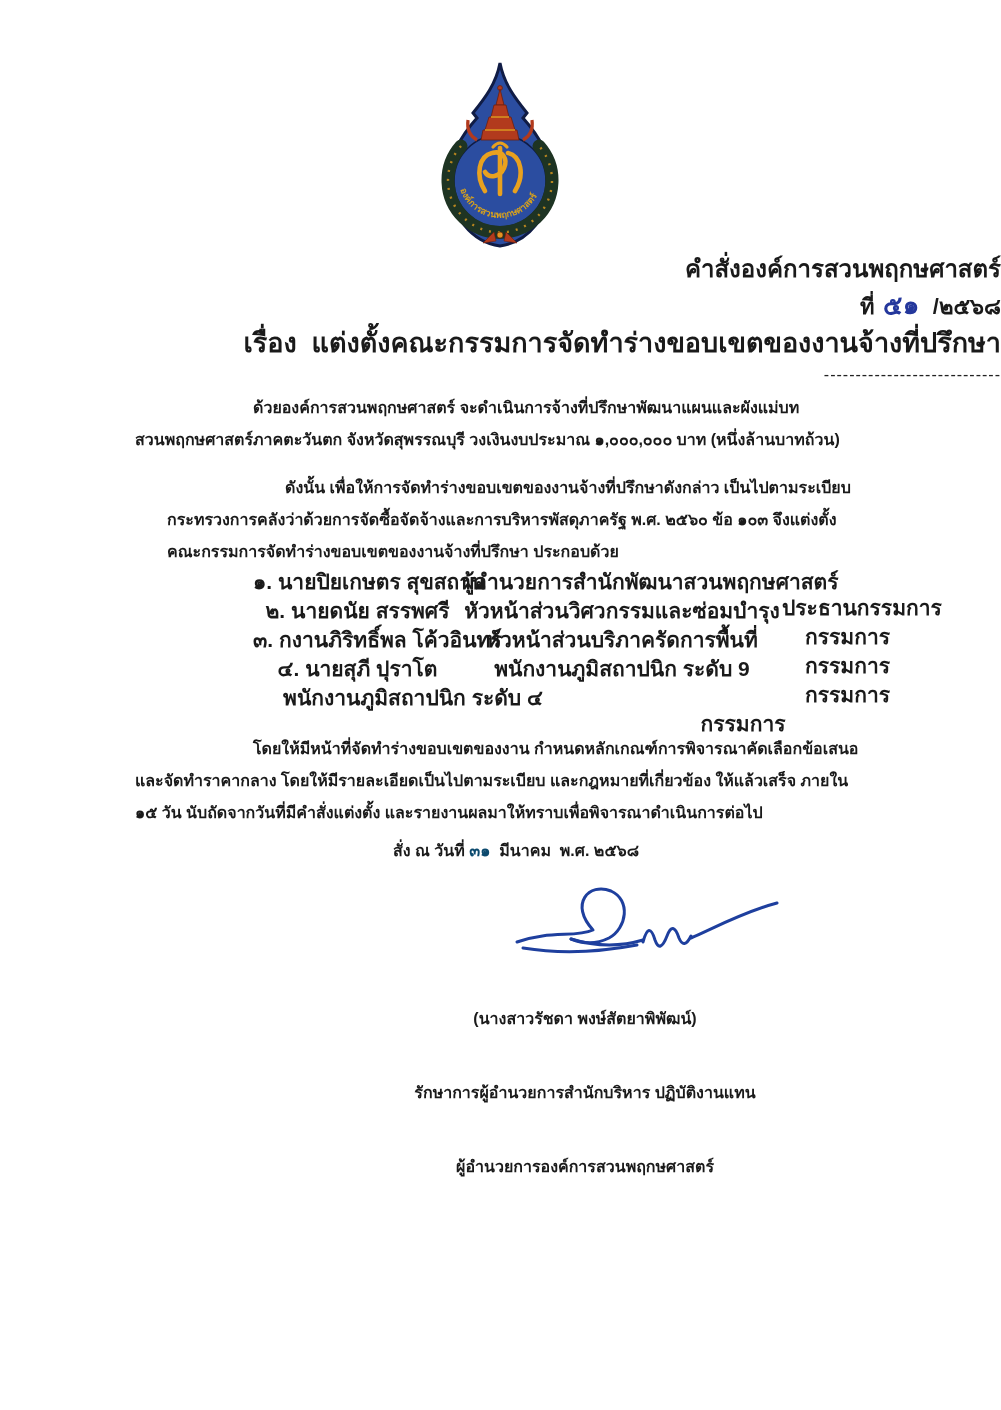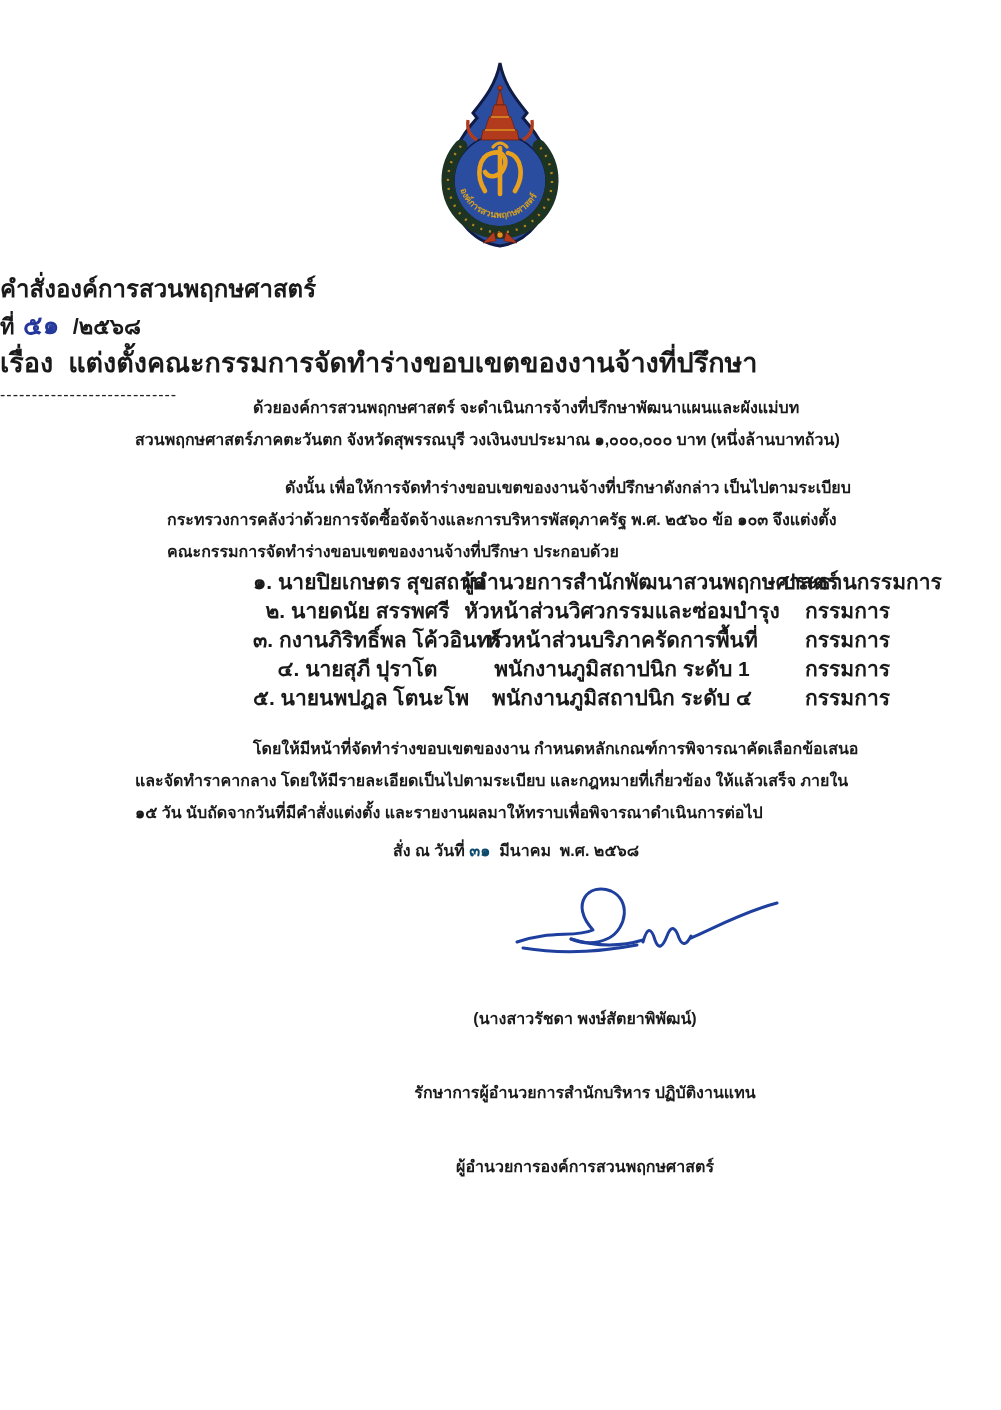--- a/index.html
+++ b/index.html
@@ -9,38 +9,38 @@
     margin:0 auto;
     background:#ffffff;
     font-family:"Liberation Sans","DejaVu Sans",sans-serif;
     color:#1a1a1a;
     overflow:hidden;
   }
   .thai{font-weight:700;font-size:16px;line-height:32px;}
   .abs{position:absolute;}
 
   
-  .title-block{left:0;top:272px;width:1001px;text-align:left;}
+  .title-block{left:0;top:252px;width:1001px;text-align:right;}
   .doc-title{font-size:24px;line-height:34px;font-weight:600;}
   .doc-number{font-size:22px;line-height:34px;font-weight:600;margin-top:2px;}
   .hand-blue{color:#24379c;font-size:26px;display:inline-block;transform:rotate(-2deg);padding:0 14px 0 8px;}
   .doc-subject{font-size:27px;line-height:34px;font-weight:600;white-space:pre;margin-top:2px;}
   .divider{font-size:16px;letter-spacing:1px;color:#222;margin-top:6px;font-weight:400;}
 
   
   .text-col{left:135px;width:762px;}
   .pline{white-space:pre;}
   .indent{padding-left:118px;}
 
   
   .committee{left:253px;width:660px;}
   .crow{display:flex;height:29px;line-height:29px;font-size:21px;font-weight:600;text-align:center;}
   .c-name{width:209px;white-space:pre;}
   .c-pos{width:320px;white-space:pre;}
-  .c-role{flex:1;white-space:pre;}
+  .c-role{flex:1;white-space:pre;margin-top:26px;}
 
   
   .date-line{left:135px;top:835px;width:762px;text-align:center;white-space:pre;}
   .date-blue{color:#0c4a6e;}
 
   
   .sig-svg{left:505px;top:880px;width:290px;height:92px;}
   .signer{left:285px;top:962px;width:600px;text-align:center;}
   .signer div{line-height:34px;white-space:pre;margin-top:40px;}
 
@@ -124,25 +124,24 @@
       <span class="c-pos">หัวหน้าส่วนวิศวกรรมและซ่อมบำรุง</span>
       <span class="c-role">กรรมการ</span>
     </div>
     <div class="crow">
       <span class="c-name"><span>๓.</span> <span>กงานภิริทธิ์พล โค้วอินทร์</span></span>
       <span class="c-pos">หัวหน้าส่วนบริภาครัดการพื้นที่</span>
       <span class="c-role">กรรมการ</span>
     </div>
     <div class="crow">
       <span class="c-name"><span>๔.</span> <span>นายสุภี ปุราโต</span></span>
-      <span class="c-pos">พนักงานภูมิสถาปนิก ระดับ 1</span>
+      <span class="c-pos">พนักงานภูมิสถาปนิก ระดับ 9</span>
       <span class="c-role">กรรมการ</span>
     </div>
     <div class="crow">
-      <span class="c-name"><span>๕.</span> <span>นายนพปฎล โตนะโพ</span></span>
       <span class="c-pos">พนักงานภูมิสถาปนิก ระดับ ๔</span>
       <span class="c-role">กรรมการ</span>
     </div>
   </div>
 
   <div class="abs text-col thai" style="top:733px;">
     <div class="pline indent">โดยให้มีหน้าที่จัดทำร่างขอบเขตของงาน กำหนดหลักเกณฑ์การพิจารณาคัดเลือกข้อเสนอ</div>
     <div class="pline">และจัดทำราคากลาง โดยให้มีรายละเอียดเป็นไปตามระเบียบ และกฎหมายที่เกี่ยวข้อง ให้แล้วเสร็จ ภายใน</div>
     <div class="pline">๑๕ วัน นับถัดจากวันที่มีคำสั่งแต่งตั้ง และรายงานผลมาให้ทราบเพื่อพิจารณาดำเนินการต่อไป</div>
   </div>

